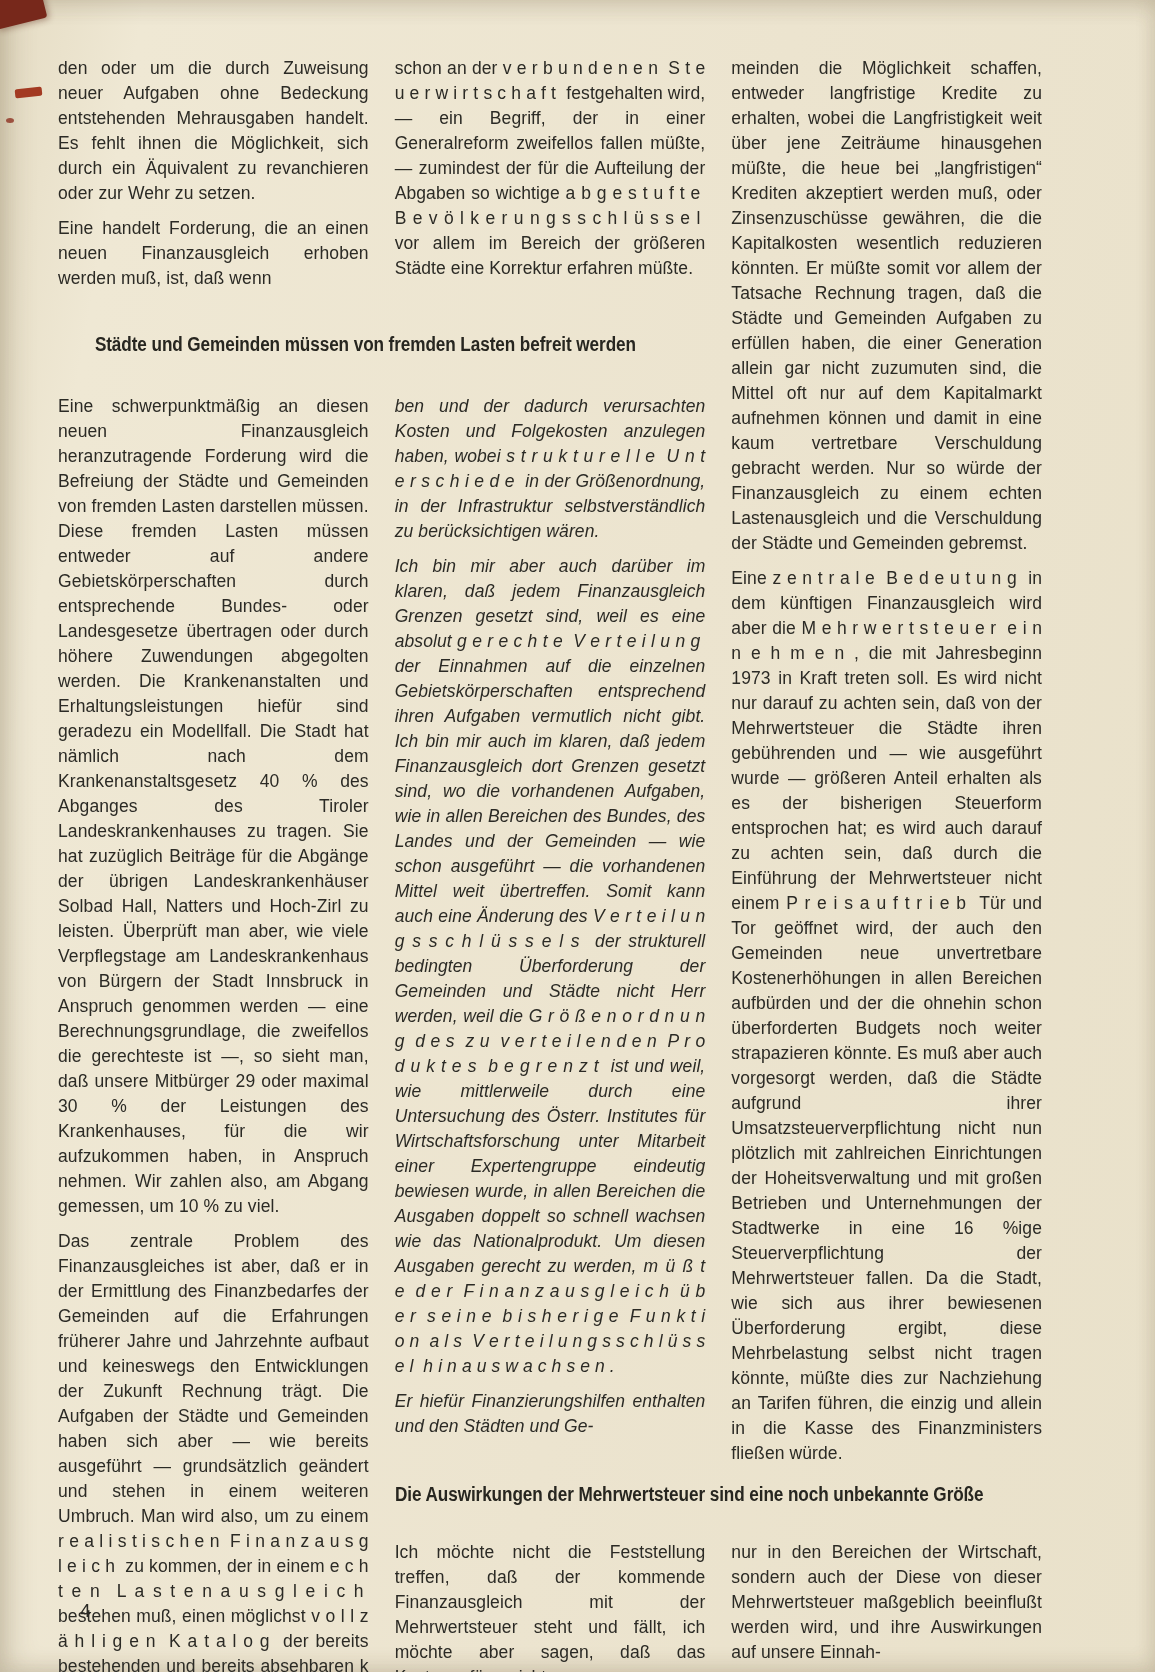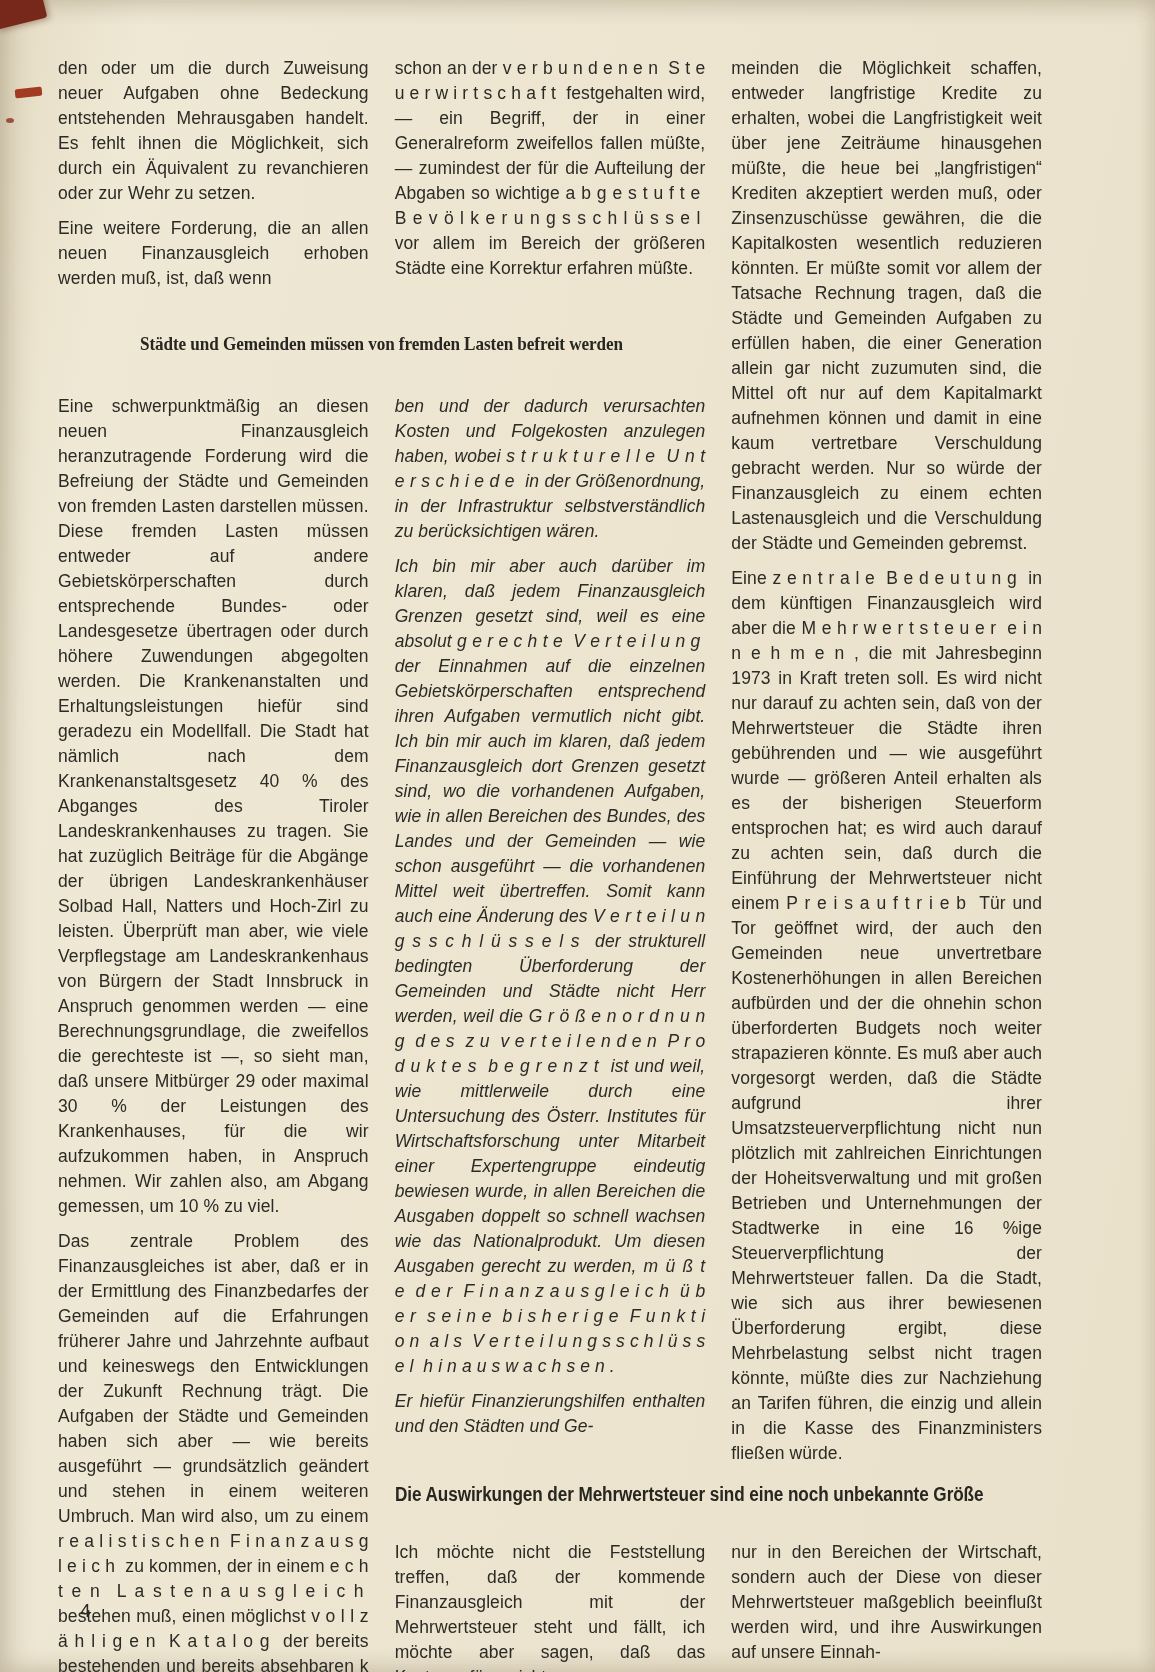--- a/index.html
+++ b/index.html
@@ -35,21 +35,21 @@
     letter-spacing: 0.1px;
     text-align: justify;
     hyphens: auto;
     -webkit-hyphens: auto;
   }
   .cell p:last-child { margin-bottom: 0; }
 
   .col1-top    { grid-area: 1 / 1 / 2 / 2; }
   .col2-top    { grid-area: 1 / 2 / 2 / 3; }
   .col3-main   { grid-area: 1 / 3 / 4 / 4; }
-  .headline1   { grid-area: 2 / 1 / 3 / 3; text-align: center; margin: 15px 0 12px; font-family: Liberation Serif, serif; }
+  .headline1   { grid-area: 2 / 1 / 3 / 3; text-align: left; margin: 15px 0 12px; }
   .col1-mid    { grid-area: 3 / 1 / 6 / 2; }
   .col2-mid    { grid-area: 3 / 2 / 4 / 3; font-style: italic; }
   .headline2   { grid-area: 4 / 2 / 5 / 4; text-align: left; margin: 17px 0 13px; text-decoration: underline; }
   .col2-bottom { grid-area: 5 / 2 / 6 / 3; }
   .col3-bottom { grid-area: 5 / 3 / 6 / 4; }
 
   .headline {
     font-size: 19.5px;
     font-weight: 700;
     color: #272620;
@@ -103,21 +103,21 @@
 <div class="page">
 
   <div class="mark-corner"></div>
   <div class="mark-dash"></div>
   <div class="mark-speck"></div>
 
   <div class="content">
 
     <section class="cell col1-top">
         <p>den oder um die durch Zuweisung neuer Aufgaben ohne Bedeckung entstehenden Mehrausgaben handelt. Es fehlt ihnen die Möglichkeit, sich durch ein Äquivalent zu revanchieren oder zur Wehr zu setzen.</p>
-        <p>Eine weitere Forderung, die an allen neuen Finanzausgleich erhoben werden muß, ist, daß wenn</p>
+        <p>Eine handelt Forderung, die an einen neuen Finanzausgleich erhoben werden muß, ist, daß wenn</p>
       </section>
 
     <section class="cell col2-top">
         <p>schon an der v e r b u n d e n e n&nbsp; S t e u e r w i r t s c h a f t&nbsp; festgehalten wird, — ein Begriff, der in einer Generalreform zweifellos fallen müßte, — zumindest der für die Aufteilung der Abgaben so wichtige a b g e s t u f t e&nbsp; B e v ö l k e r u n g s s c h l ü s s e l&nbsp; vor allem im Bereich der größeren Städte eine Korrektur erfahren müßte.</p>
       </section>
 
     <h2 class="headline headline1"><span class="condensed">Städte und Gemeinden müssen von fremden Lasten befreit werden</span></h2>
 
     <section class="cell col1-mid">
         <p>Eine schwerpunktmäßig an diesen neuen Finanzausgleich heranzutragende Forderung wird die Befreiung der Städte und Gemeinden von fremden Lasten darstellen müssen. Diese fremden Lasten müssen entweder auf andere Gebietskörperschaften durch entsprechende Bundes- oder Landesgesetze übertragen oder durch höhere Zuwendungen abgegolten werden. Die Krankenanstalten und Erhaltungsleistungen hiefür sind geradezu ein Modellfall. Die Stadt hat nämlich nach dem Krankenanstaltsgesetz 40 % des Abganges des Tiroler Landeskrankenhauses zu tragen. Sie hat zuzüglich Beiträge für die Abgänge der übrigen Landeskrankenhäuser Solbad Hall, Natters und Hoch-Zirl zu leisten. Überprüft man aber, wie viele Verpflegstage am Landeskrankenhaus von Bürgern der Stadt Innsbruck in Anspruch genommen werden — eine Berechnungsgrundlage, die zweifellos die gerechteste ist —, so sieht man, daß unsere Mitbürger 29 oder maximal 30 % der Leistungen des Krankenhauses, für die wir aufzukommen haben, in Anspruch nehmen. Wir zahlen also, am Abgang gemessen, um 10 % zu viel.</p>

